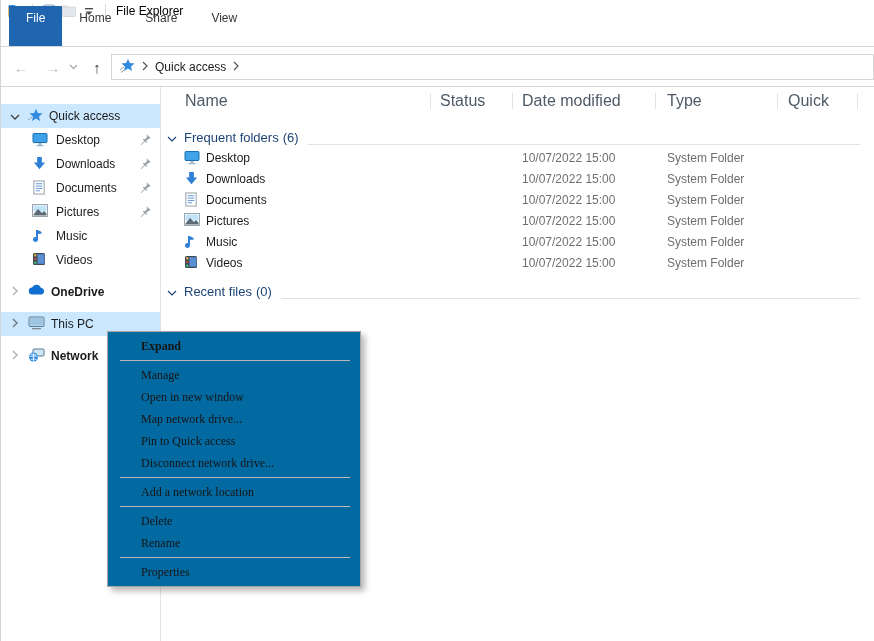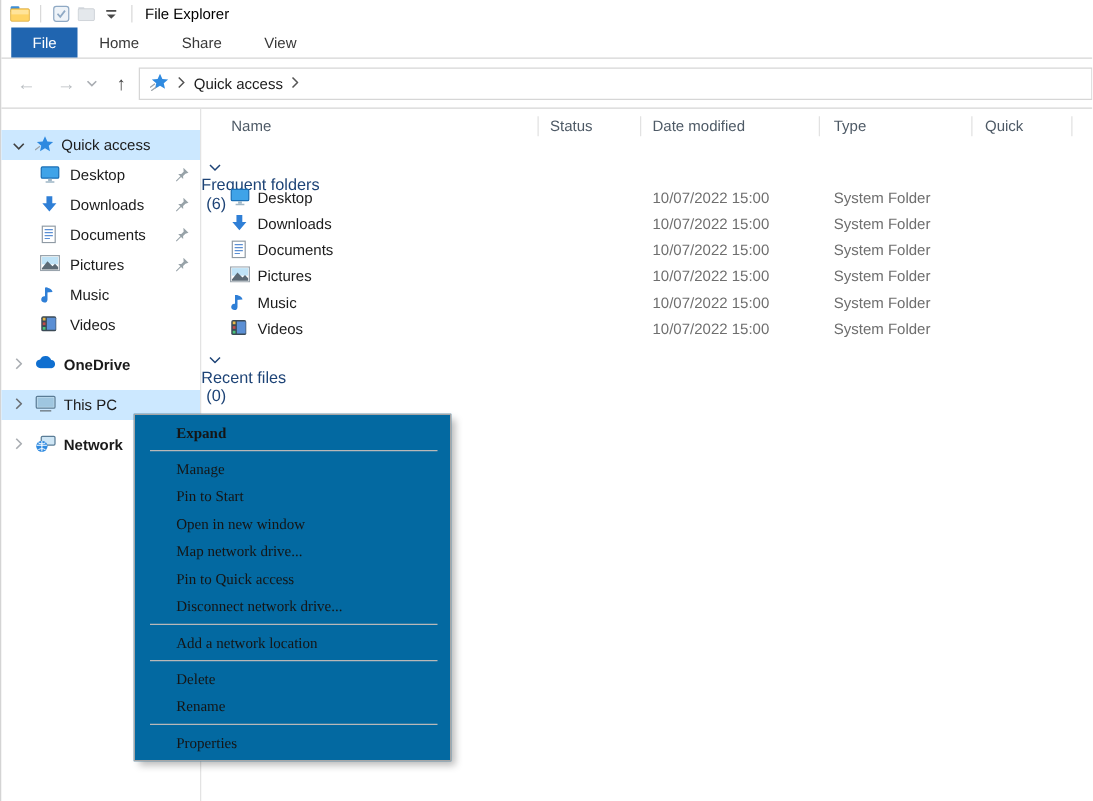--- a/index.html
+++ b/index.html
@@ -9,21 +9,21 @@
             border-left:1px solid #d4d4d4; }
 
   
   .titlebar { height:22px; display:flex; align-items:center; padding-left:5px; }
   .qat-sep { width:1px; height:14px; background:#d9d9d9; margin:0 6px; }
   .qat-btn { display:flex; align-items:center; justify-content:center; width:20px; height:18px; }
   .win-title { font-size:12px; color:#000; margin-left:4px; }
 
   
   .tabrow { height:25px; display:flex; align-items:flex-end; border-bottom:1px solid #d5d5d5; }
-  .tab { height:24px; line-height:24px; padding:0 17px; font-size:12px; color:#383838; }
+  .tab { height:40px; line-height:24px; padding:0 17px; font-size:12px; color:#383838; }
   .tab.active { background:#2065b0; color:#fff; margin-left:8px; }
 
   
   .addrrow { height:40px; position:relative; border-bottom:1px solid #d5d5d5; }
   .navbtn { position:absolute; top:8px; width:24px; height:24px; display:flex;
             align-items:center; justify-content:center; font-size:15px; }
   .addrbox { position:absolute; left:110px; right:0; top:7px; height:26px;
              border:1px solid #d6d6d6; display:flex; align-items:center; padding-left:8px; }
   .crumb-label { font-size:12px; color:#1b1b1b; padding:0 7px; }
 
@@ -38,30 +38,30 @@
   .side-ico-root { position:absolute; left:27px; width:17px; height:16px; }
   .side-ico { position:absolute; left:31px; width:17px; height:16px; }
   .side-lbl-root { position:absolute; left:48px; }
   .side-lbl { position:absolute; left:55px; }
   .side-lbl-grp { position:absolute; left:50px; }
   .side-pin { position:absolute; right:8px; top:5px; }
   .side-gap { height:8px; }
 
   
   .content { flex:1; position:relative; }
-  .colheads { height:27px; display:flex; font-size:12px; color:#4e5a66; }
+  .colheads { height:27px; display:flex; font-size:16px; color:#4e5a66; }
   .ch { position:relative; display:flex; align-items:center; }
   .ch::after { content:''; position:absolute; right:0; top:6px; bottom:5px; width:1px; background:#e2e2e2; }
   .c-name   { width:270px; padding-left:24px; }
   .c-status { width:82px;  padding-left:9px; }
   .c-date   { width:143px; padding-left:9px; }
   .c-type   { width:122px; padding-left:11px; }
   .c-size   { width:80px;  padding-left:10px; }
 
-  .grouphead { height:22px; margin-top:9px; display:flex; align-items:flex-start; color:#1d4376; font-size:13px;flex-direction:column; }
+  .grouphead { height:22px; margin-top:9px; display:flex; align-items:flex-end; color:#1d4376; font-size:13px; }
   .grouphead .gchev { margin:2px 7px 0 6px; }
   .grouphead .rule { flex:1; height:1px; background:#e2e2e2; margin:0 14px 0 9px; }
   .rows { margin-top:2px; }
   .row { height:21px; display:flex; align-items:center; font-size:12px; }
   .cell { flex:none; }
   .cell.name { width:270px; padding-left:23px; display:flex; align-items:center; color:#1b1b1b; }
   .cell.name .fi { width:16px; height:16px; margin-right:6px; flex:none; }
   .cell.status { width:82px; padding-left:9px; }
   .cell.date { width:143px; padding-left:9px; color:#6e6e6e; }
   .cell.type { width:122px; padding-left:11px; color:#6e6e6e; }
@@ -381,21 +381,20 @@
         <span style="margin-left:4px;">(0)</span>
         <span class="rule"></span>
       </div>
     </div>
   </div>
 
   <div class="ctxmenu">
     <div class="mi default">Expand</div>
     <div class="msep"></div>
     <div class="mi">Manage</div>
-    <div class="mi">Pin to Start</div>
     <div class="mi">Open in new window</div>
     <div class="mi">Map network drive...</div>
     <div class="mi">Pin to Quick access</div>
     <div class="mi">Disconnect network drive...</div>
     <div class="msep"></div>
     <div class="mi">Add a network location</div>
     <div class="msep"></div>
     <div class="mi">Delete</div>
     <div class="mi">Rename</div>
     <div class="msep"></div>

